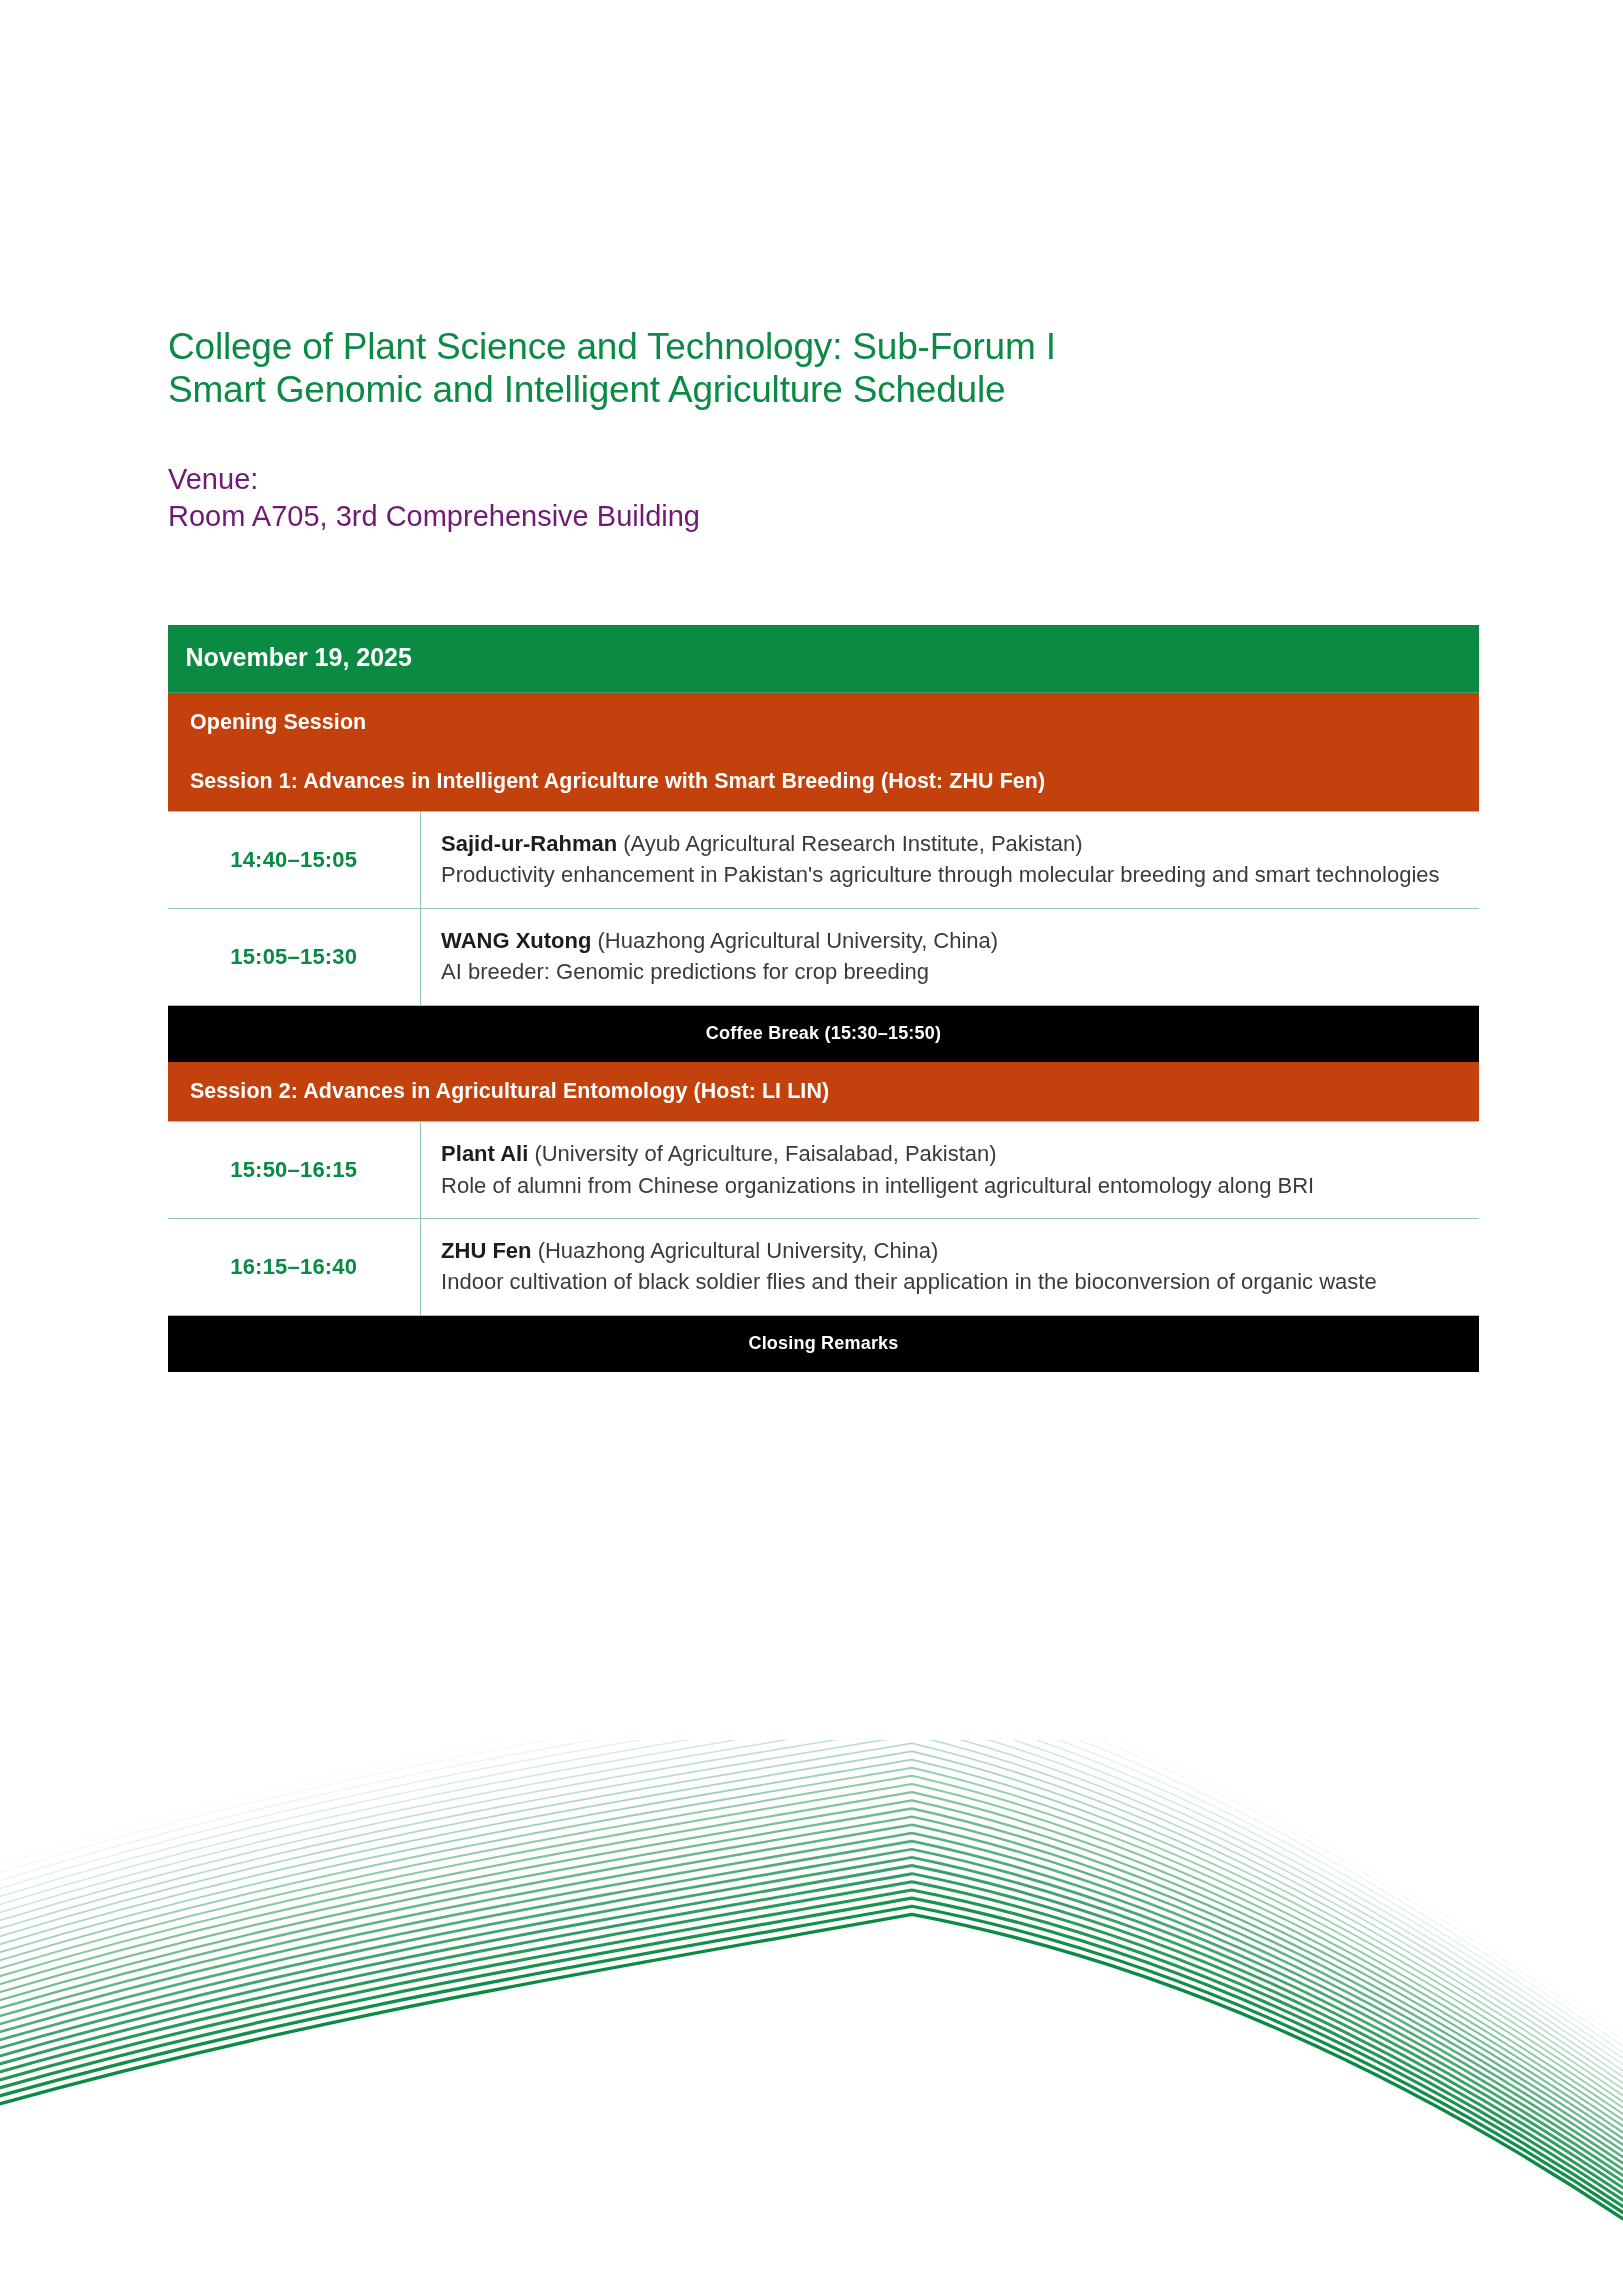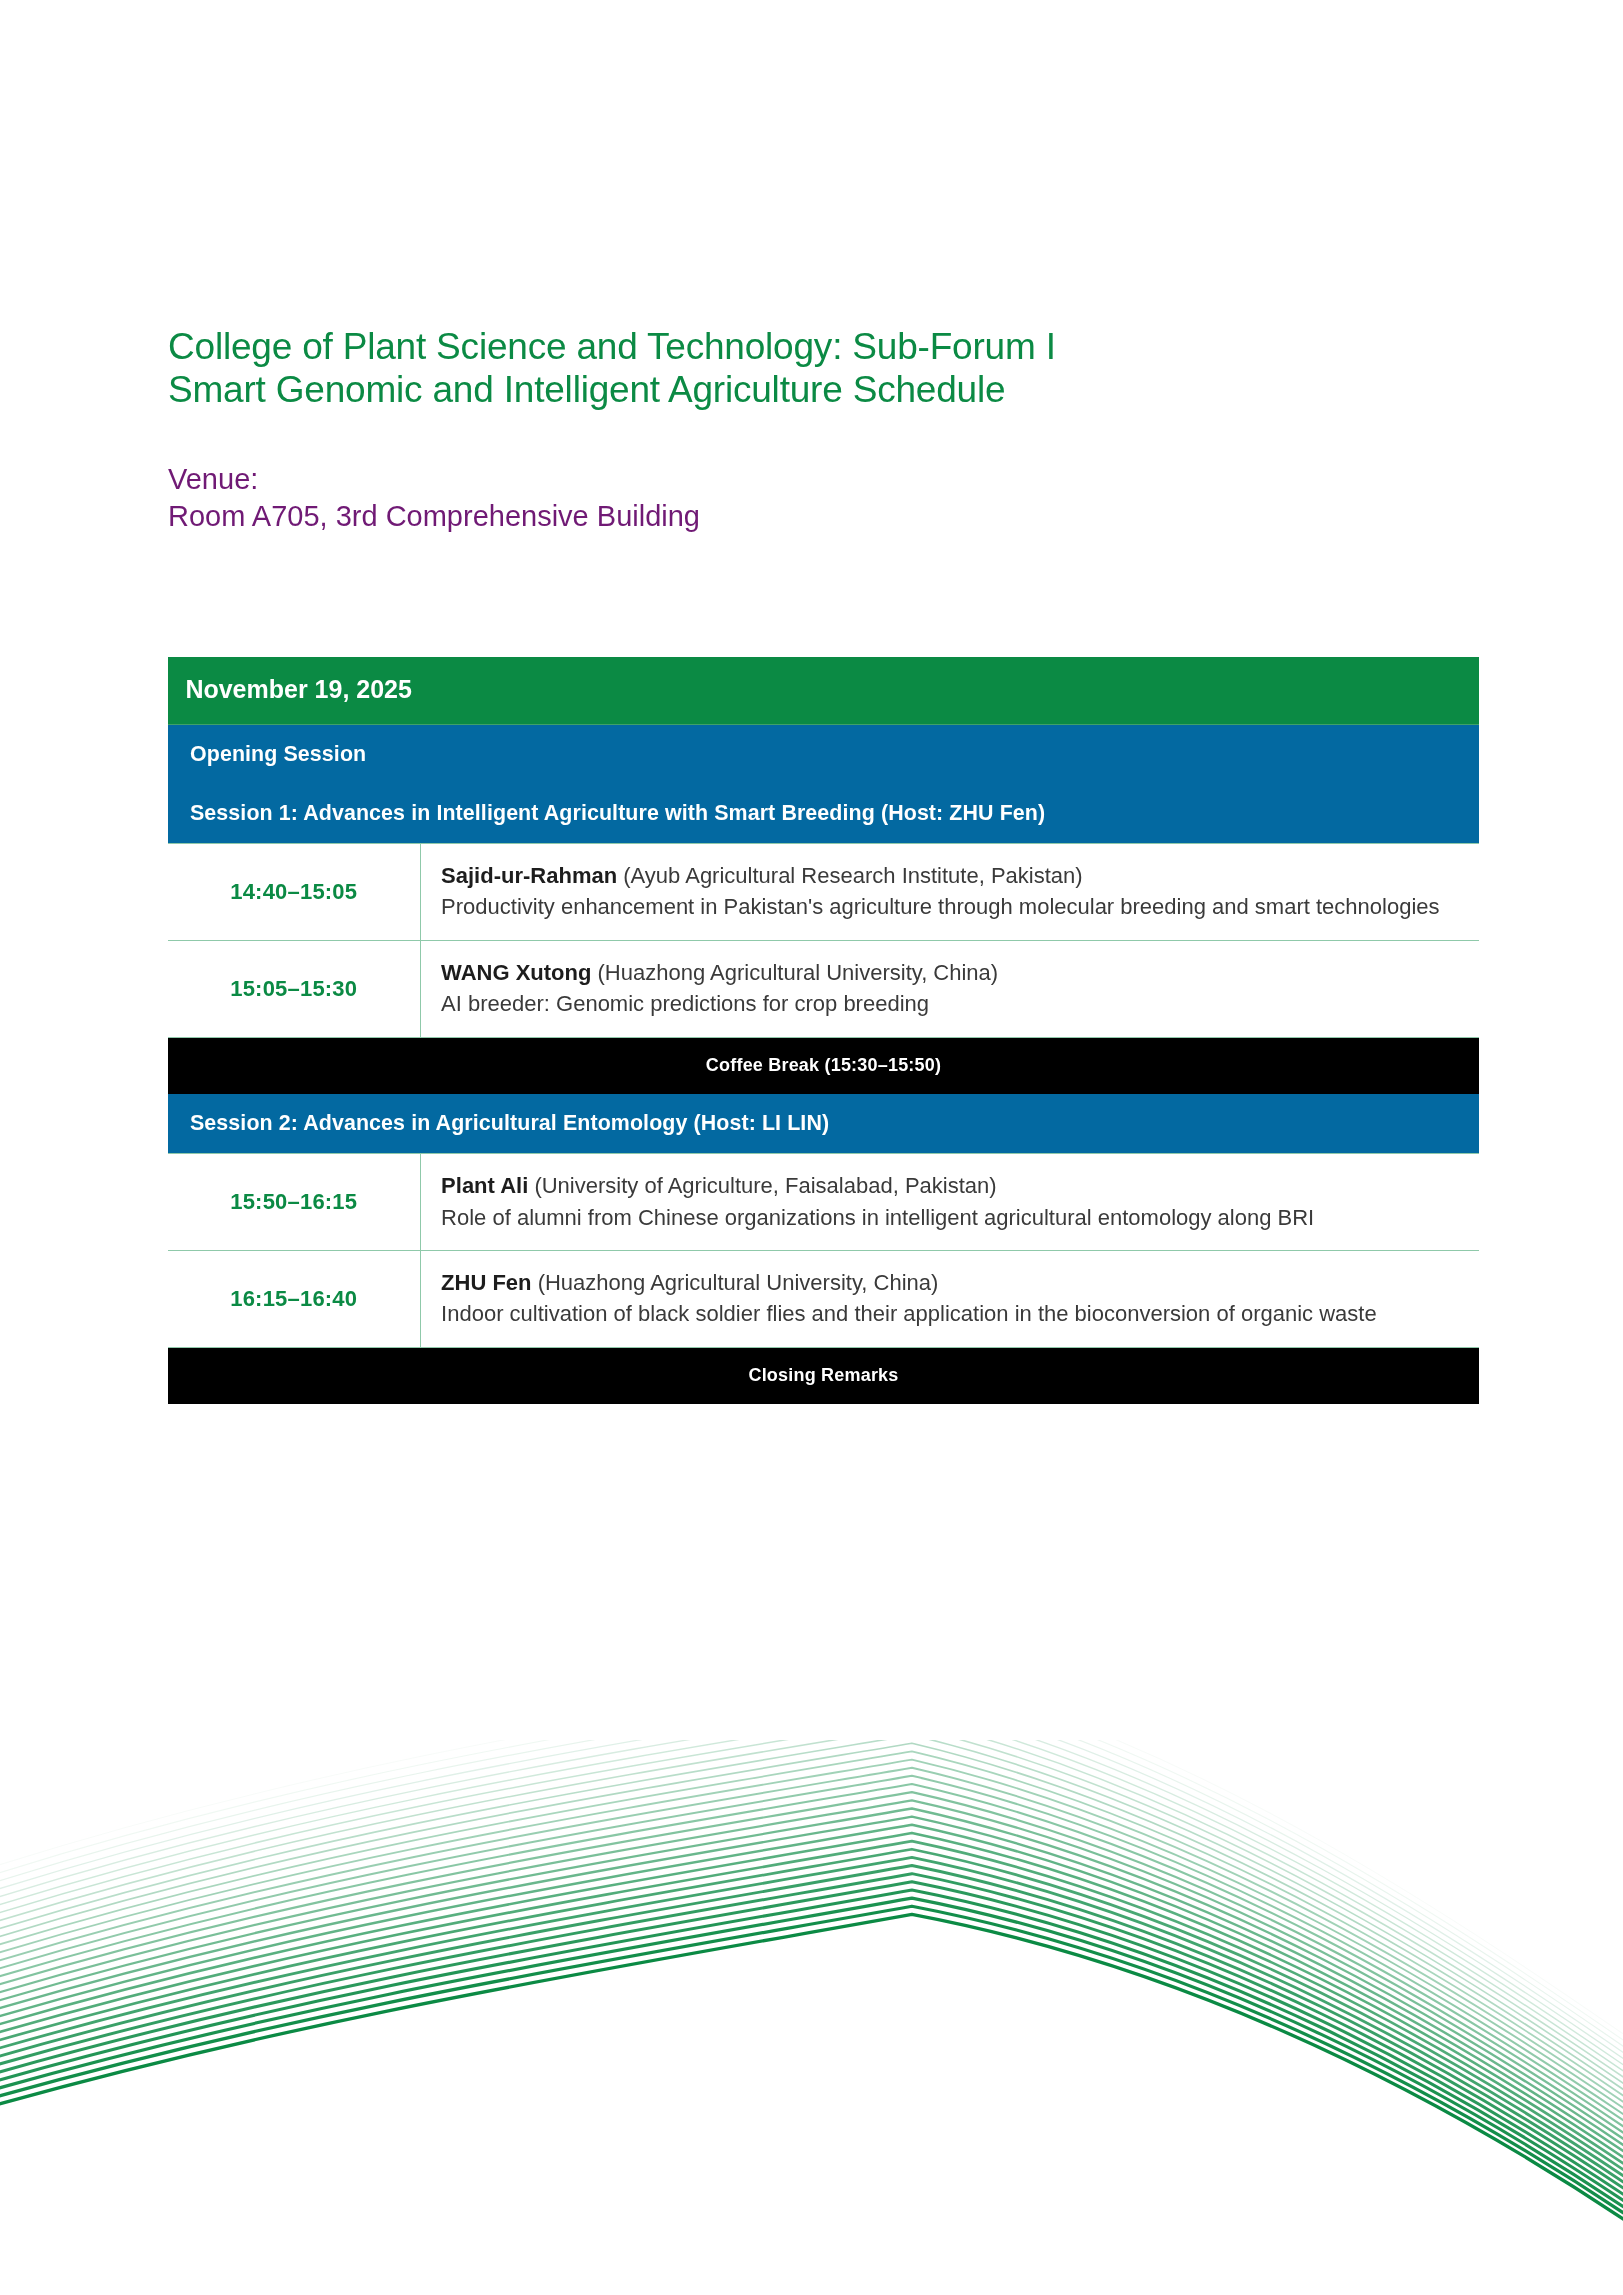--- a/index.html
+++ b/index.html
@@ -50,21 +50,20 @@
   .venue-block .line { display: block; }
 
   
   .schedule {
     position: absolute;
     left: 168px;
     top: 625px;
     width: 1311px;
     border-collapse: collapse;
     table-layout: fixed;
-    margin-top: 32px;
   }
   .schedule col.c-time { width: 252px; }
   .schedule col.c-body { width: 1059px; }
 
   .schedule td {
     padding: 0;
     vertical-align: middle;
   }
 
   
@@ -72,21 +71,21 @@
     background: #0b8a44;
     color: #ffffff;
     font-size: 25px;
     font-weight: 700;
     padding: 18px 0 20px 17.4px;
     border-bottom: 0.8px solid #3fa068;
   }
 
   
   .row-session td {
-    background: #0369a1;
+    background: #c2410c;
     color: #ffffff;
     font-size: 21.4px;
     font-weight: 700;
     padding: 16.7px 0 17.4px 22px;
     letter-spacing: 0.1px;
   }
 
   
   .row-break td {
     background: #000000;

